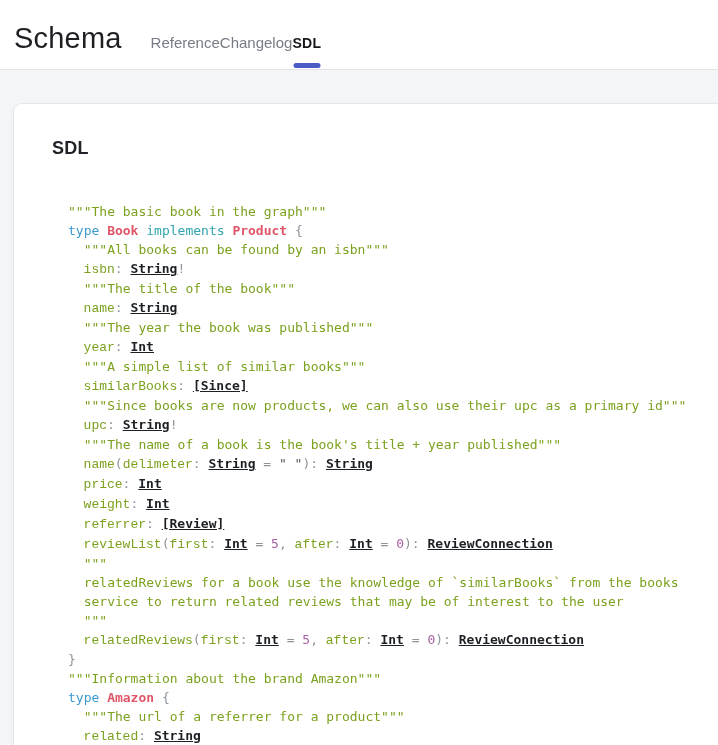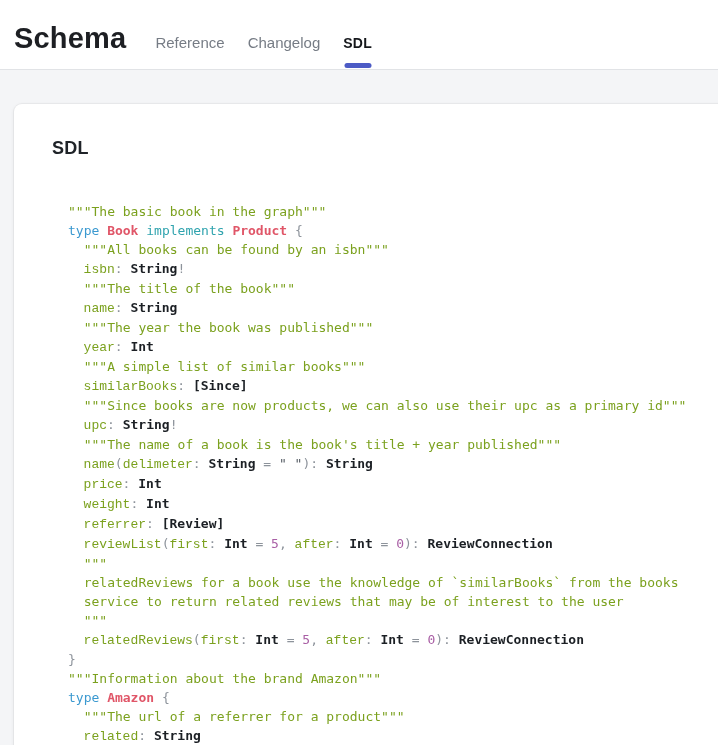--- a/index.html
+++ b/index.html
@@ -30,28 +30,27 @@
     background: #ffffff;
     border-bottom: 1px solid #e1e3e6;
     display: flex;
     align-items: center;
     padding-left: 14px;
     z-index: 2;
   }
   .page-title {
     margin: 8px 0 0 0;
     font-size: 29px;
-    font-weight: 700;
+    font-weight: 400;
     color: #1d1f23;
     letter-spacing: 0.2px;
   }
   .tab-bar {
     display: flex;
     margin: 16px 0 0 29px;
-    gap: 23px;
     align-items: center;
     justify-content: center;
   }
   .tab {
     position: relative;
     font-size: 15px;
     color: #767c85;
     cursor: pointer;
     white-space: nowrap;
   }
@@ -99,21 +98,21 @@
     font-size: 13px;
     line-height: 19px;
     color: #1c2025;
   }
   .code-line { white-space: pre; }
   .t-desc   { color: var(--c-desc); }
   .t-field  { color: var(--c-desc); font-family: Liberation Mono, monospace; }
   .t-kw     { color: var(--c-kw); }
   .t-impl   { color: var(--c-impl); }
   .t-tname  { color: var(--c-tname); font-weight: bold; }
-  .t-scalar { color: var(--c-scalar); font-weight: 700; }
+  .t-scalar { color: var(--c-scalar); font-weight: 700; text-decoration: underline; }
   .t-punc   { color: var(--c-punc); }
   .t-num    { color: var(--c-num); }
   .t-str    { color: var(--c-str); }
   .t-plain  { color: inherit; }
 </style>
 </head>
 <body>
 
 <div class="page">
 

